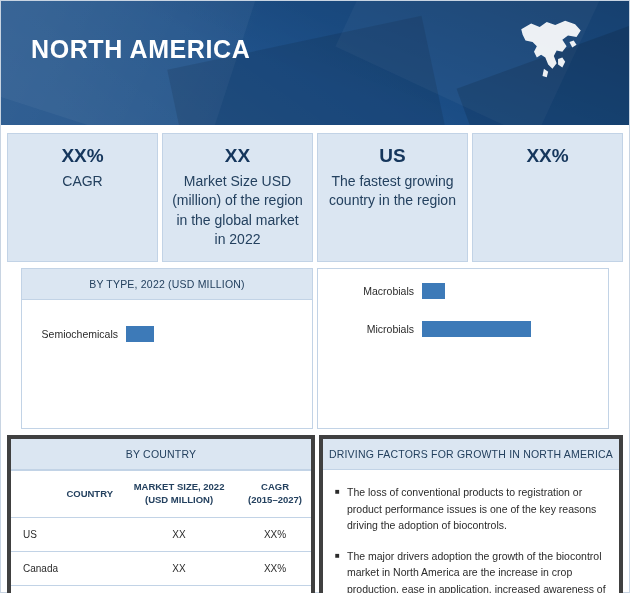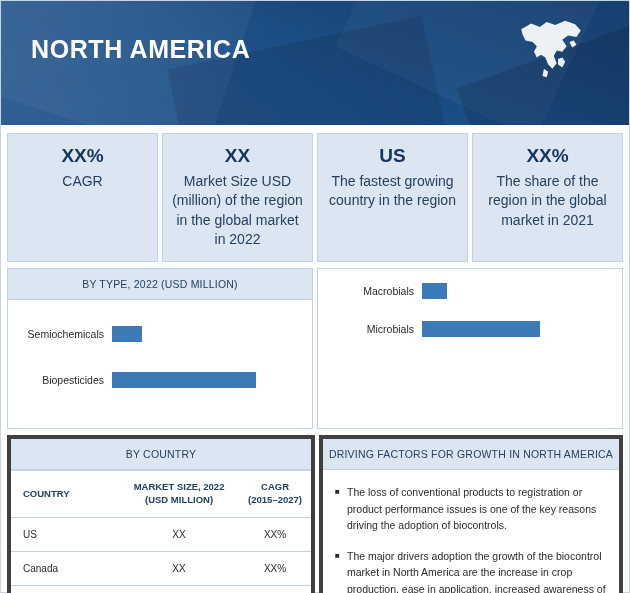--- a/index.html
+++ b/index.html
@@ -86,21 +86,21 @@
   .kpi .sub {
     font-size: 14px;
     color: #24415f;
     line-height: 1.38;
   }
 
   
   .charts-row {
     display: flex;
     gap: 4px;
-    padding: 0 6px;
+    padding: 0 20px;
     box-sizing: border-box;
   }
   .panel {
     flex: 1;
     border: 1px solid #c2d3e6;
     box-sizing: border-box;
     background: #ffffff;
   }
   .panel-head {
     background: #dbe6f2;
@@ -167,21 +167,21 @@
   table.country th {
     background: #ffffff;
     color: #24415f;
     font-weight: bold;
     font-size: 9.5px;
     padding: 10px 6px;
     border-bottom: 1px solid #c2d3e6;
     border-top: 1px solid #c2d3e6;
     line-height: 1.35;
   }
-  table.country th.col-country { text-align: left; padding-left: 12px; width: 36%; }
+  table.country th.col-country { text-align: right; padding-left: 12px; width: 36%; }
   table.country td {
     padding: 11px 6px;
     border-bottom: 1px solid #c2d3e6;
     color: #2b2b2b;
     text-align: center;
     font-size: 10px;
   }
   table.country td.col-country { text-align: left; padding-left: 12px; }
   table.country tr:last-child td { border-bottom: none; text-align: right; }
 
@@ -231,39 +231,32 @@
     <div class="kpi">
       <div class="big">XX</div>
       <div class="sub">Market Size USD (million) of the region in the global market in 2022</div>
     </div>
     <div class="kpi">
       <div class="big">US</div>
       <div class="sub">The fastest growing country in the region</div>
     </div>
     <div class="kpi">
       <div class="big">XX%</div>
-      <div class="sub">The share of the region in the global market in 2021</div>
     </div>
   </div>
 
   <div class="charts-row">
 
     <div class="panel panel-left">
       <div class="panel-head">BY TYPE, 2022 (USD MILLION)</div>
       <div class="panel-body">
         <div class="bar-row">
           <div class="bar-label">Semiochemicals</div>
           <div class="bar-track">
             <div class="bar" style="width:16%"></div>
-          </div>
-        </div>
-        <div class="bar-row">
-          <div class="bar-label">Biopesticides</div>
-          <div class="bar-track">
-            <div class="bar" style="width:76%"></div>
           </div>
         </div>
       </div>
     </div>
 
     <div class="panel panel-right">
       <div class="panel-body">
         <div class="bar-row">
           <div class="bar-label">Macrobials</div>
           <div class="bar-track">

